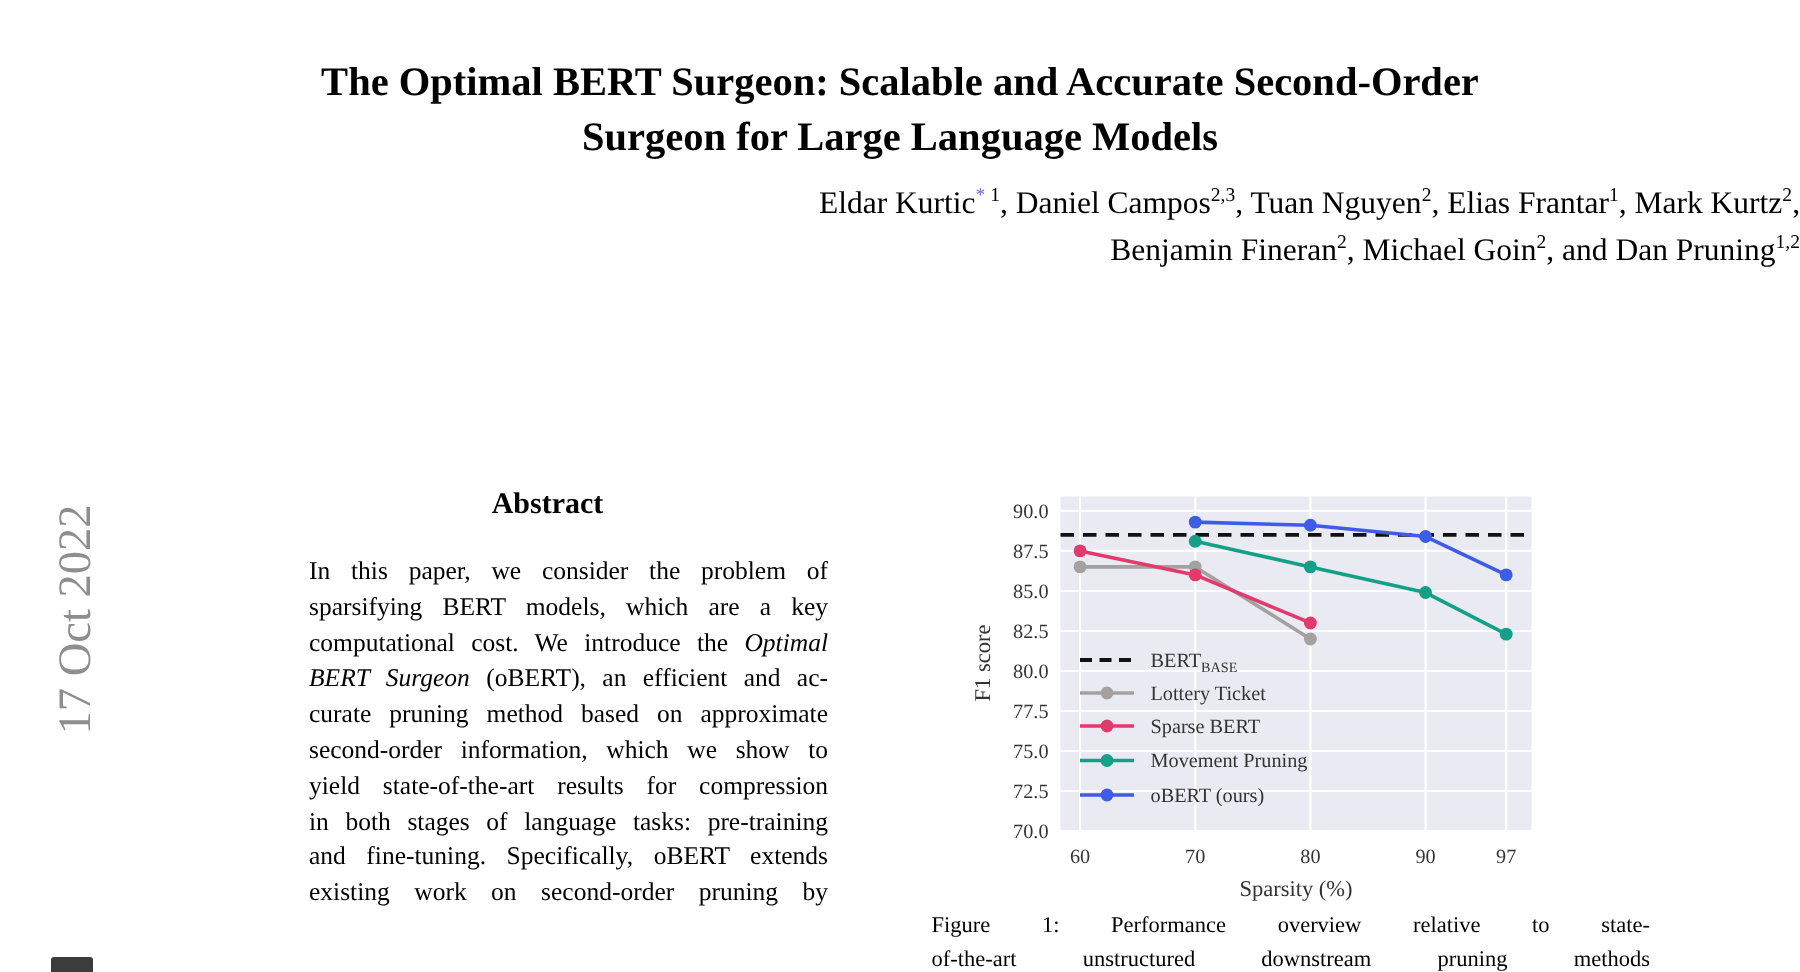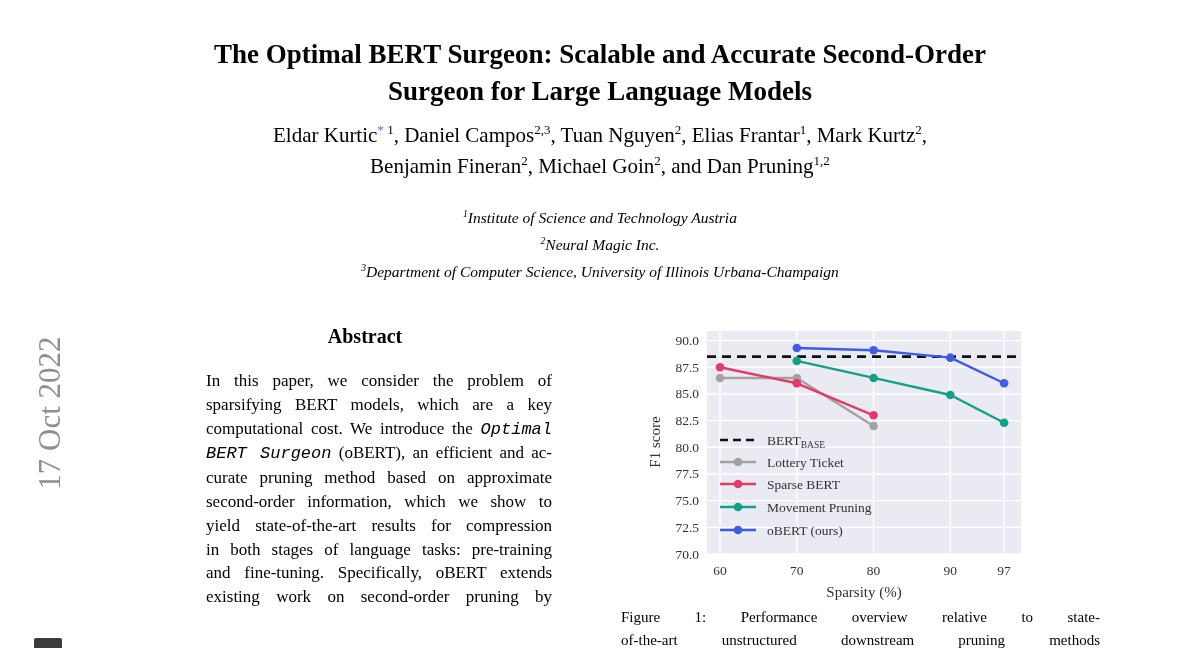--- a/index.html
+++ b/index.html
@@ -19,29 +19,29 @@
     position:absolute; left:34px; top:638px; width:28px; height:12px;
     background:#3c3c3c; border-radius:2px;
   }
 
   .title {
     position:absolute; left:0; top:36px; width:100%;
     text-align:center; font-weight:bold; font-size:27px; line-height:37px;
   }
   .authors {
     position:absolute; left:0; top:120px; width:100%;
-    text-align:center; font-size:21px; line-height:31px;
+    text-align:right; font-size:21px; line-height:31px;
   }
   .affils {
     position:absolute; left:0; top:204px; width:100%;
     text-align:center; font-style:italic; font-size:15.5px; line-height:27px;
   }
 
   .sup { vertical-align:super; font-size:62%; line-height:0; }
-  .it  { font-style:italic;font-family:Liberation Mono, monospace; }
+  .it  { font-style:italic; }
 
   .abstract-col { position:absolute; left:178px; top:325px; width:374px; }
   .abs-head { text-align:center; font-weight:bold; font-size:20px; margin-bottom:21px; }
   .abs-line {
     font-size:17px; line-height:23.8px;
     text-align:justify; text-align-last:justify; white-space:normal;margin-left:28px;
   }
 
   #chart-svg { position:absolute; left:640px; top:320px; }
   #chart-svg text { font-family:"Liberation Serif", serif; fill:#333; }
@@ -63,25 +63,20 @@
   <div class="title">
     <div>The Optimal BERT Surgeon: Scalable and Accurate Second-Order</div>
     <div>Surgeon for Large Language Models</div>
   </div>
 
   <div class="authors">
     <div><span>Eldar Kurtic</span><span class="sup" style="color: rgb(106, 106, 216);">*</span><span class="sup"> 1</span><span>, Daniel Campos</span><span class="sup">2,3</span><span>, Tuan Nguyen</span><span class="sup">2</span><span>, Elias Frantar</span><span class="sup">1</span><span>, Mark Kurtz</span><span class="sup">2</span><span>,</span></div>
     <div><span>Benjamin Fineran</span><span class="sup">2</span><span>, Michael Goin</span><span class="sup">2</span><span>, and Dan Pruning</span><span class="sup">1,2</span></div>
   </div>
 
-  <div class="affils">
-    <div><span class="sup">1</span><span>Institute of Science and Technology Austria</span></div>
-    <div><span class="sup">2</span><span>Neural Magic Inc.</span></div>
-    <div><span class="sup">3</span><span>Department of Computer Science, University of Illinois Urbana-Champaign</span></div>
-  </div>
 
   <div class="abstract-col">
     <div class="abs-head">Abstract</div>
     <div id="abs-body">
         <div class="abs-line"><span>In this paper, we consider the problem of</span></div>
         <div class="abs-line"><span>sparsifying BERT models, which are a key</span></div>
         <div class="abs-line"><span>computational cost. We introduce the </span><span class="it">Optimal</span></div>
         <div class="abs-line"><span class="it">BERT Surgeon</span><span> (oBERT), an efficient and ac-</span></div>
         <div class="abs-line"><span>curate pruning method based on approximate</span></div>
         <div class="abs-line"><span>second-order information, which we show to</span></div>

